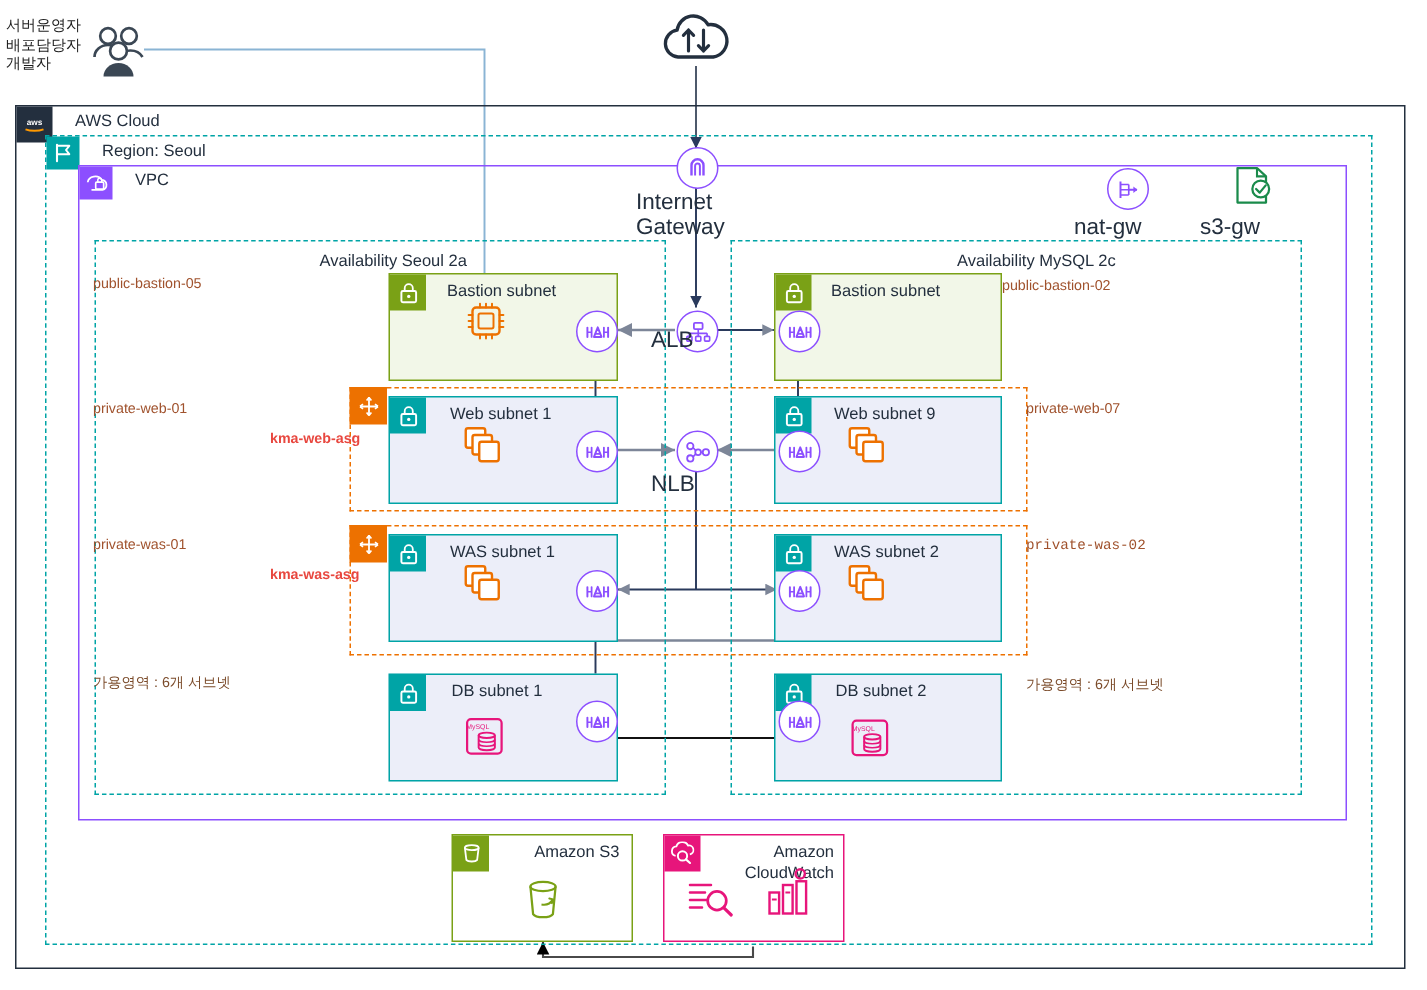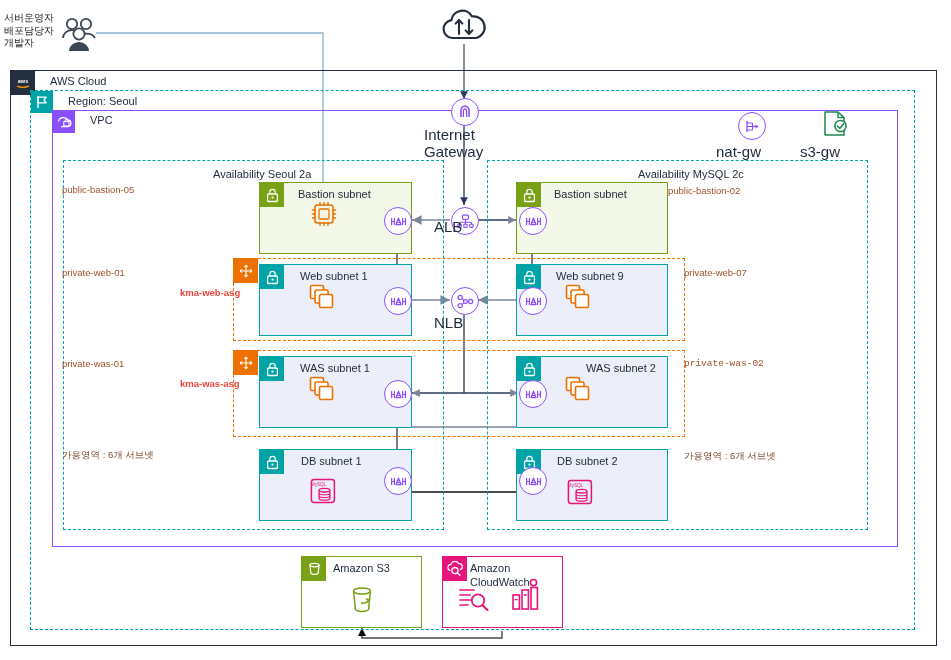--- a/index.html
+++ b/index.html
@@ -26,21 +26,21 @@
   .subnet{position:absolute;box-sizing:border-box;}
   .subnet-pub{border:1.6px solid #7aa116;background:#f2f7e8;}
   .subnet-priv{border:1.6px solid #00a4a6;background:#eceef9;}
   .subnet-title{position:absolute;font-size:11px;color:#232f3e;white-space:nowrap;}
   .subnet-badge{position:absolute;left:0;top:0;width:24px;height:24px;display:flex;align-items:center;justify-content:center;}
   .subnet-badge.pub{background:#7aa116;}
   .subnet-badge.priv{background:#00a4a6;}
 
   
   .resbox{position:absolute;box-sizing:border-box;background:#fff;}
-  .resbox-title{position:absolute;font-size:11px;color:#232f3e;text-align:left;line-height:1.3;}
+  .resbox-title{position:absolute;font-size:11px;color:#232f3e;text-align:right;line-height:1.3;}
   .resbox-badge{position:absolute;left:0;top:0;width:24px;height:24px;display:flex;align-items:center;justify-content:center;}
 
   
   .roundico{position:absolute;width:26px;height:26px;border-radius:50%;border:1.4px solid #8c4fff;background:#fff;display:flex;align-items:center;justify-content:center;}
   .roundico svg{display:block;}
   .ico-cap{position:absolute;font-size:15px;color:#232f3e;text-align:left;white-space:nowrap;}
 
   
   .plainico{position:absolute;display:flex;align-items:center;justify-content:center;}
 
@@ -393,21 +393,21 @@
   </div>
 
   <div class="subnet subnet-priv" style="left:516px;top:356px;width:152px;height:72px;"></div>
   <div class="subnet-badge priv" style="left:517px;top:357px;">
     <svg width="13" height="15" viewBox="0 0 13 15">
       <rect x="1.6" y="6" width="9.8" height="7.5" rx="1" fill="none" stroke="#fff" stroke-width="1.3"></rect>
       <path d="M3.8,6 L3.8,4.1 a2.7,2.7 0 0 1 5.4,0 L9.2,6" fill="none" stroke="#fff" stroke-width="1.2"></path>
       <circle cx="6.5" cy="9.6" r="1.1" fill="#fff"></circle>
     </svg>
   </div>
-  <div class="subnet-title" style="left:556px;top:362px;margin-left:30px;">WAS subnet 2</div>
+  <div class="subnet-title" style="left:556px;top:362px;">WAS subnet 2</div>
   <div class="roundico" style="left:519px;top:380px;">
     <svg width="17" height="13" viewBox="0 0 17 13">
       <path d="M1.6,3.4 L1.6,9.6 M15.4,3.4 L15.4,9.6" stroke="#8c4fff" stroke-width="1.3" stroke-linecap="round"></path>
       <path d="M4.4,3.4 L4.4,9.6 M12.6,3.4 L12.6,9.6" stroke="#8c4fff" stroke-width="1.2" stroke-linecap="round"></path>
       <path d="M1.6,6.5 L4.4,6.5 M12.6,6.5 L15.4,6.5" stroke="#8c4fff" stroke-width="1.1"></path>
       <path d="M6,9.6 L8.5,3.2 L11,9.6 z" fill="none" stroke="#8c4fff" stroke-width="1.3" stroke-linejoin="round"></path>
       <path d="M6.6,7.6 L10.4,7.6" stroke="#8c4fff" stroke-width="1.1"></path>
     </svg>
   </div>
   <div class="plainico" style="left:564px;top:375px;width:30px;height:28px;">

